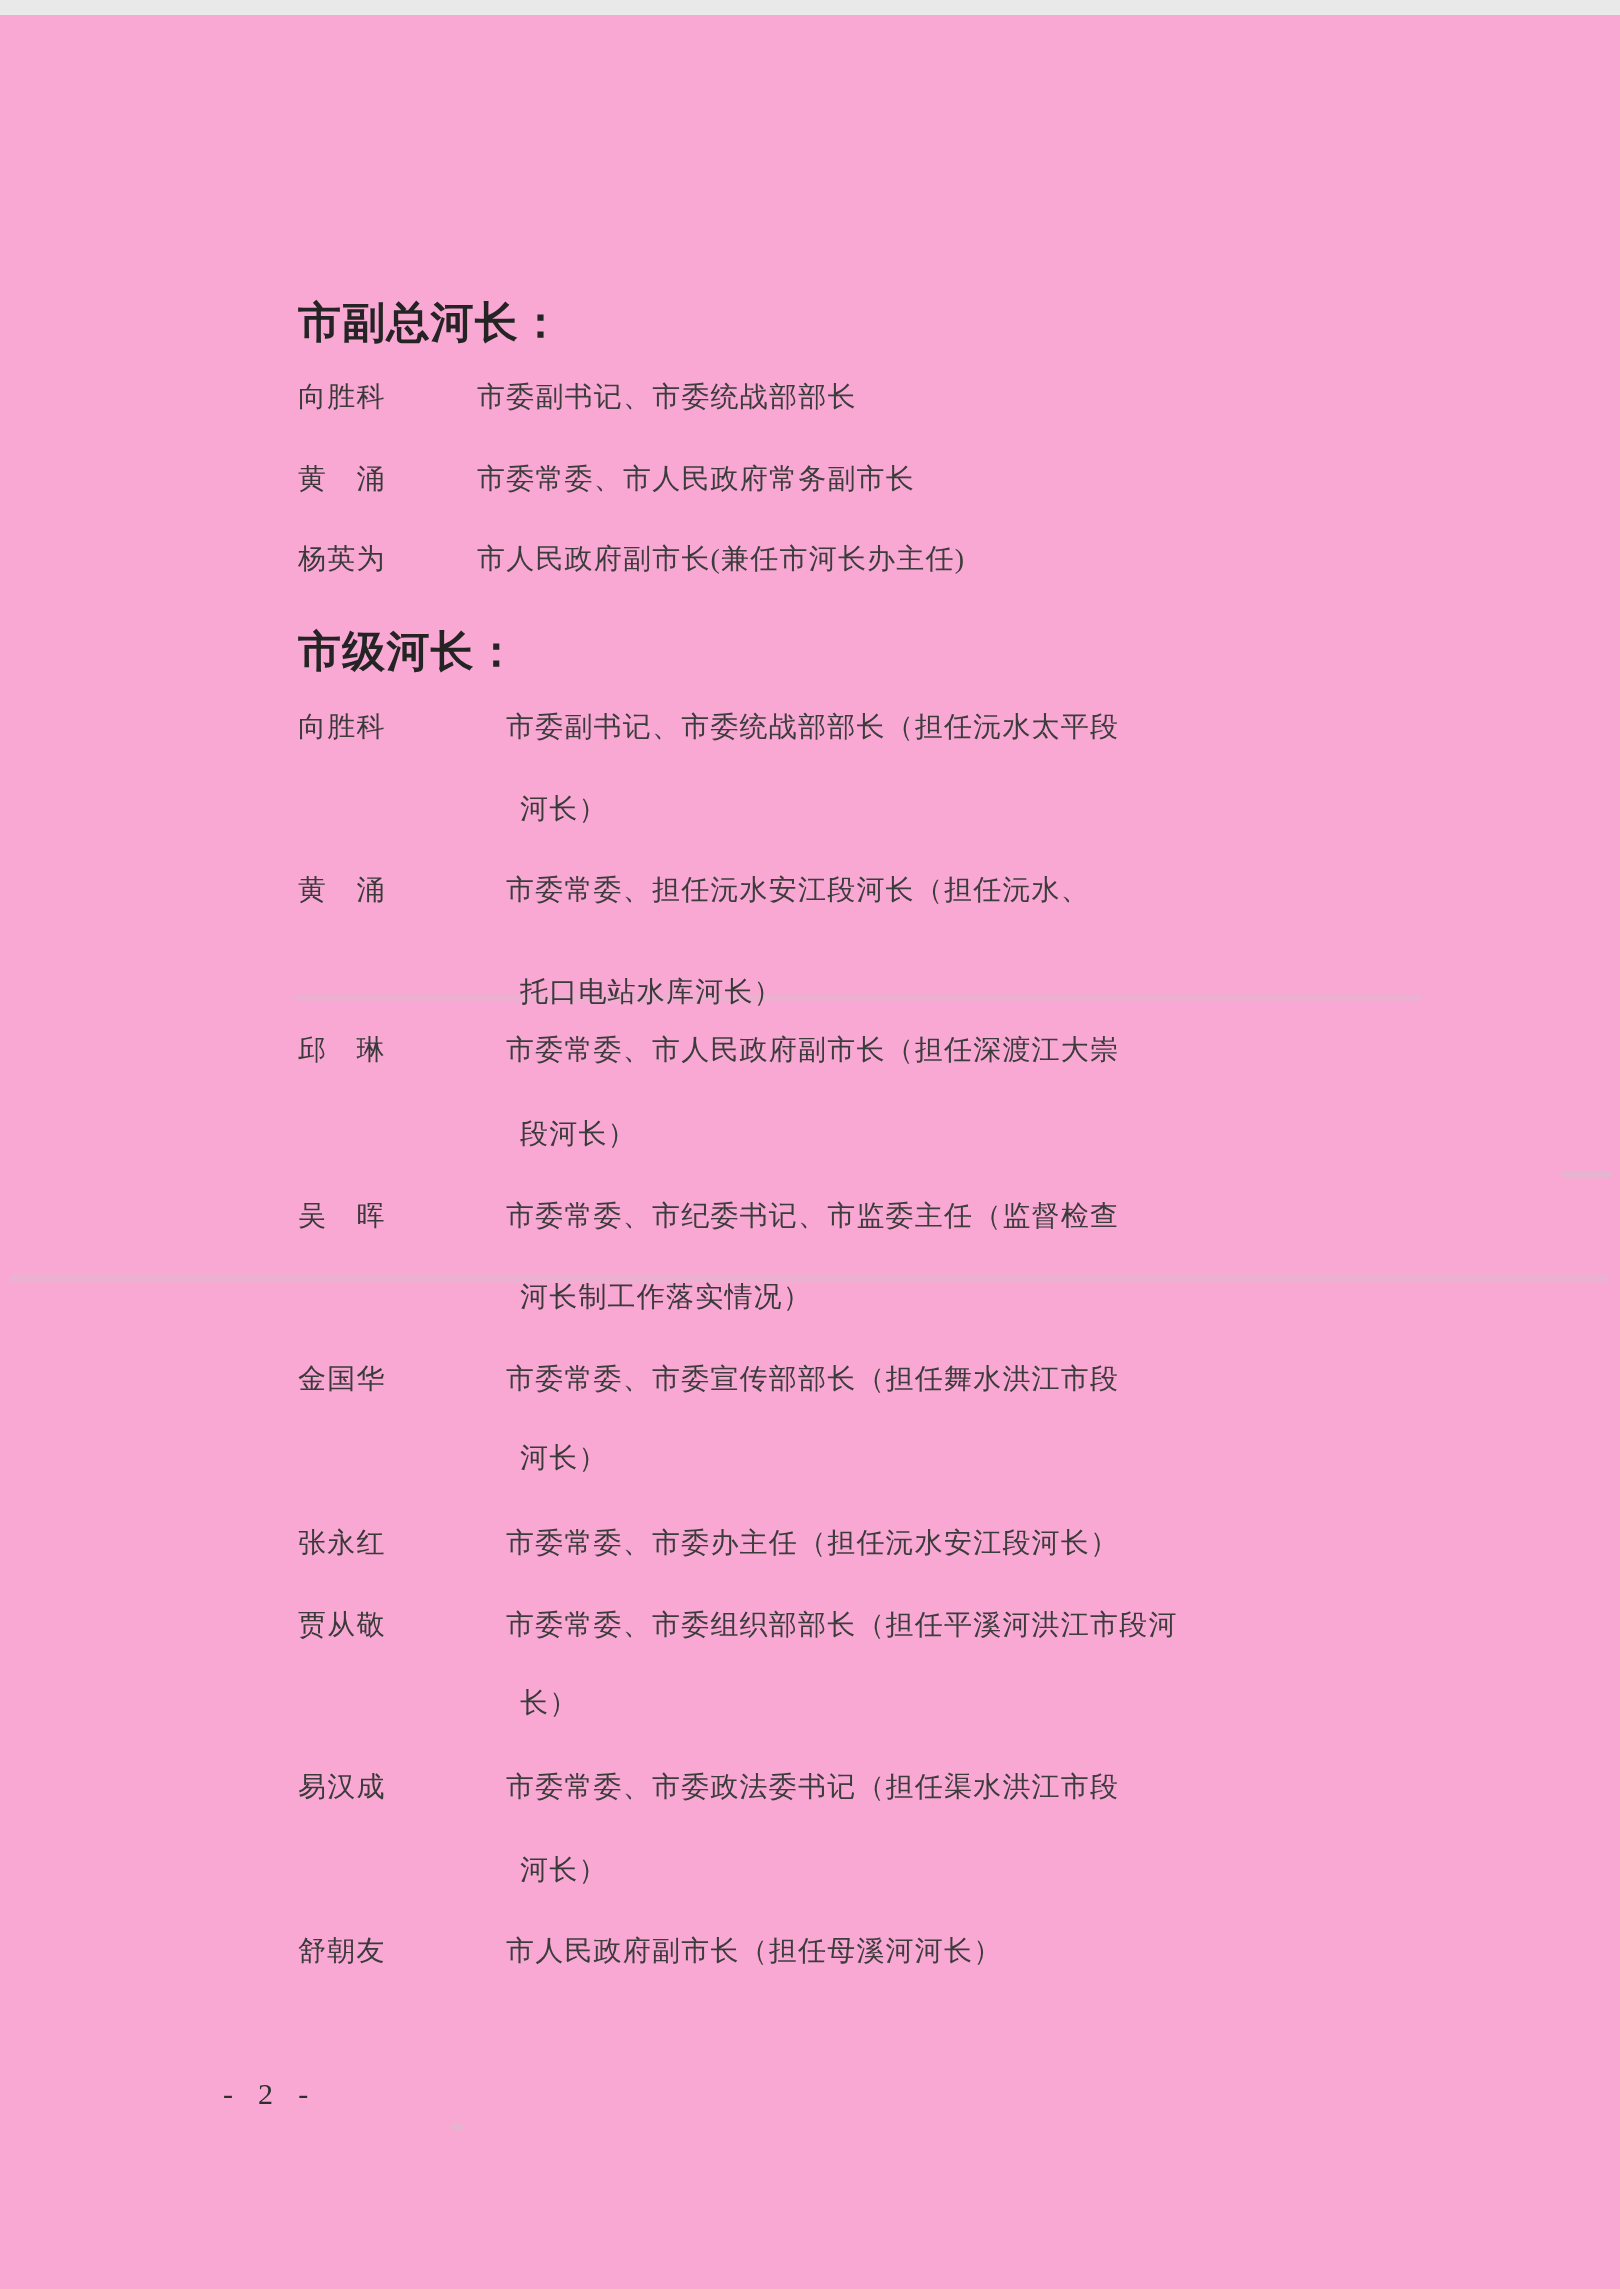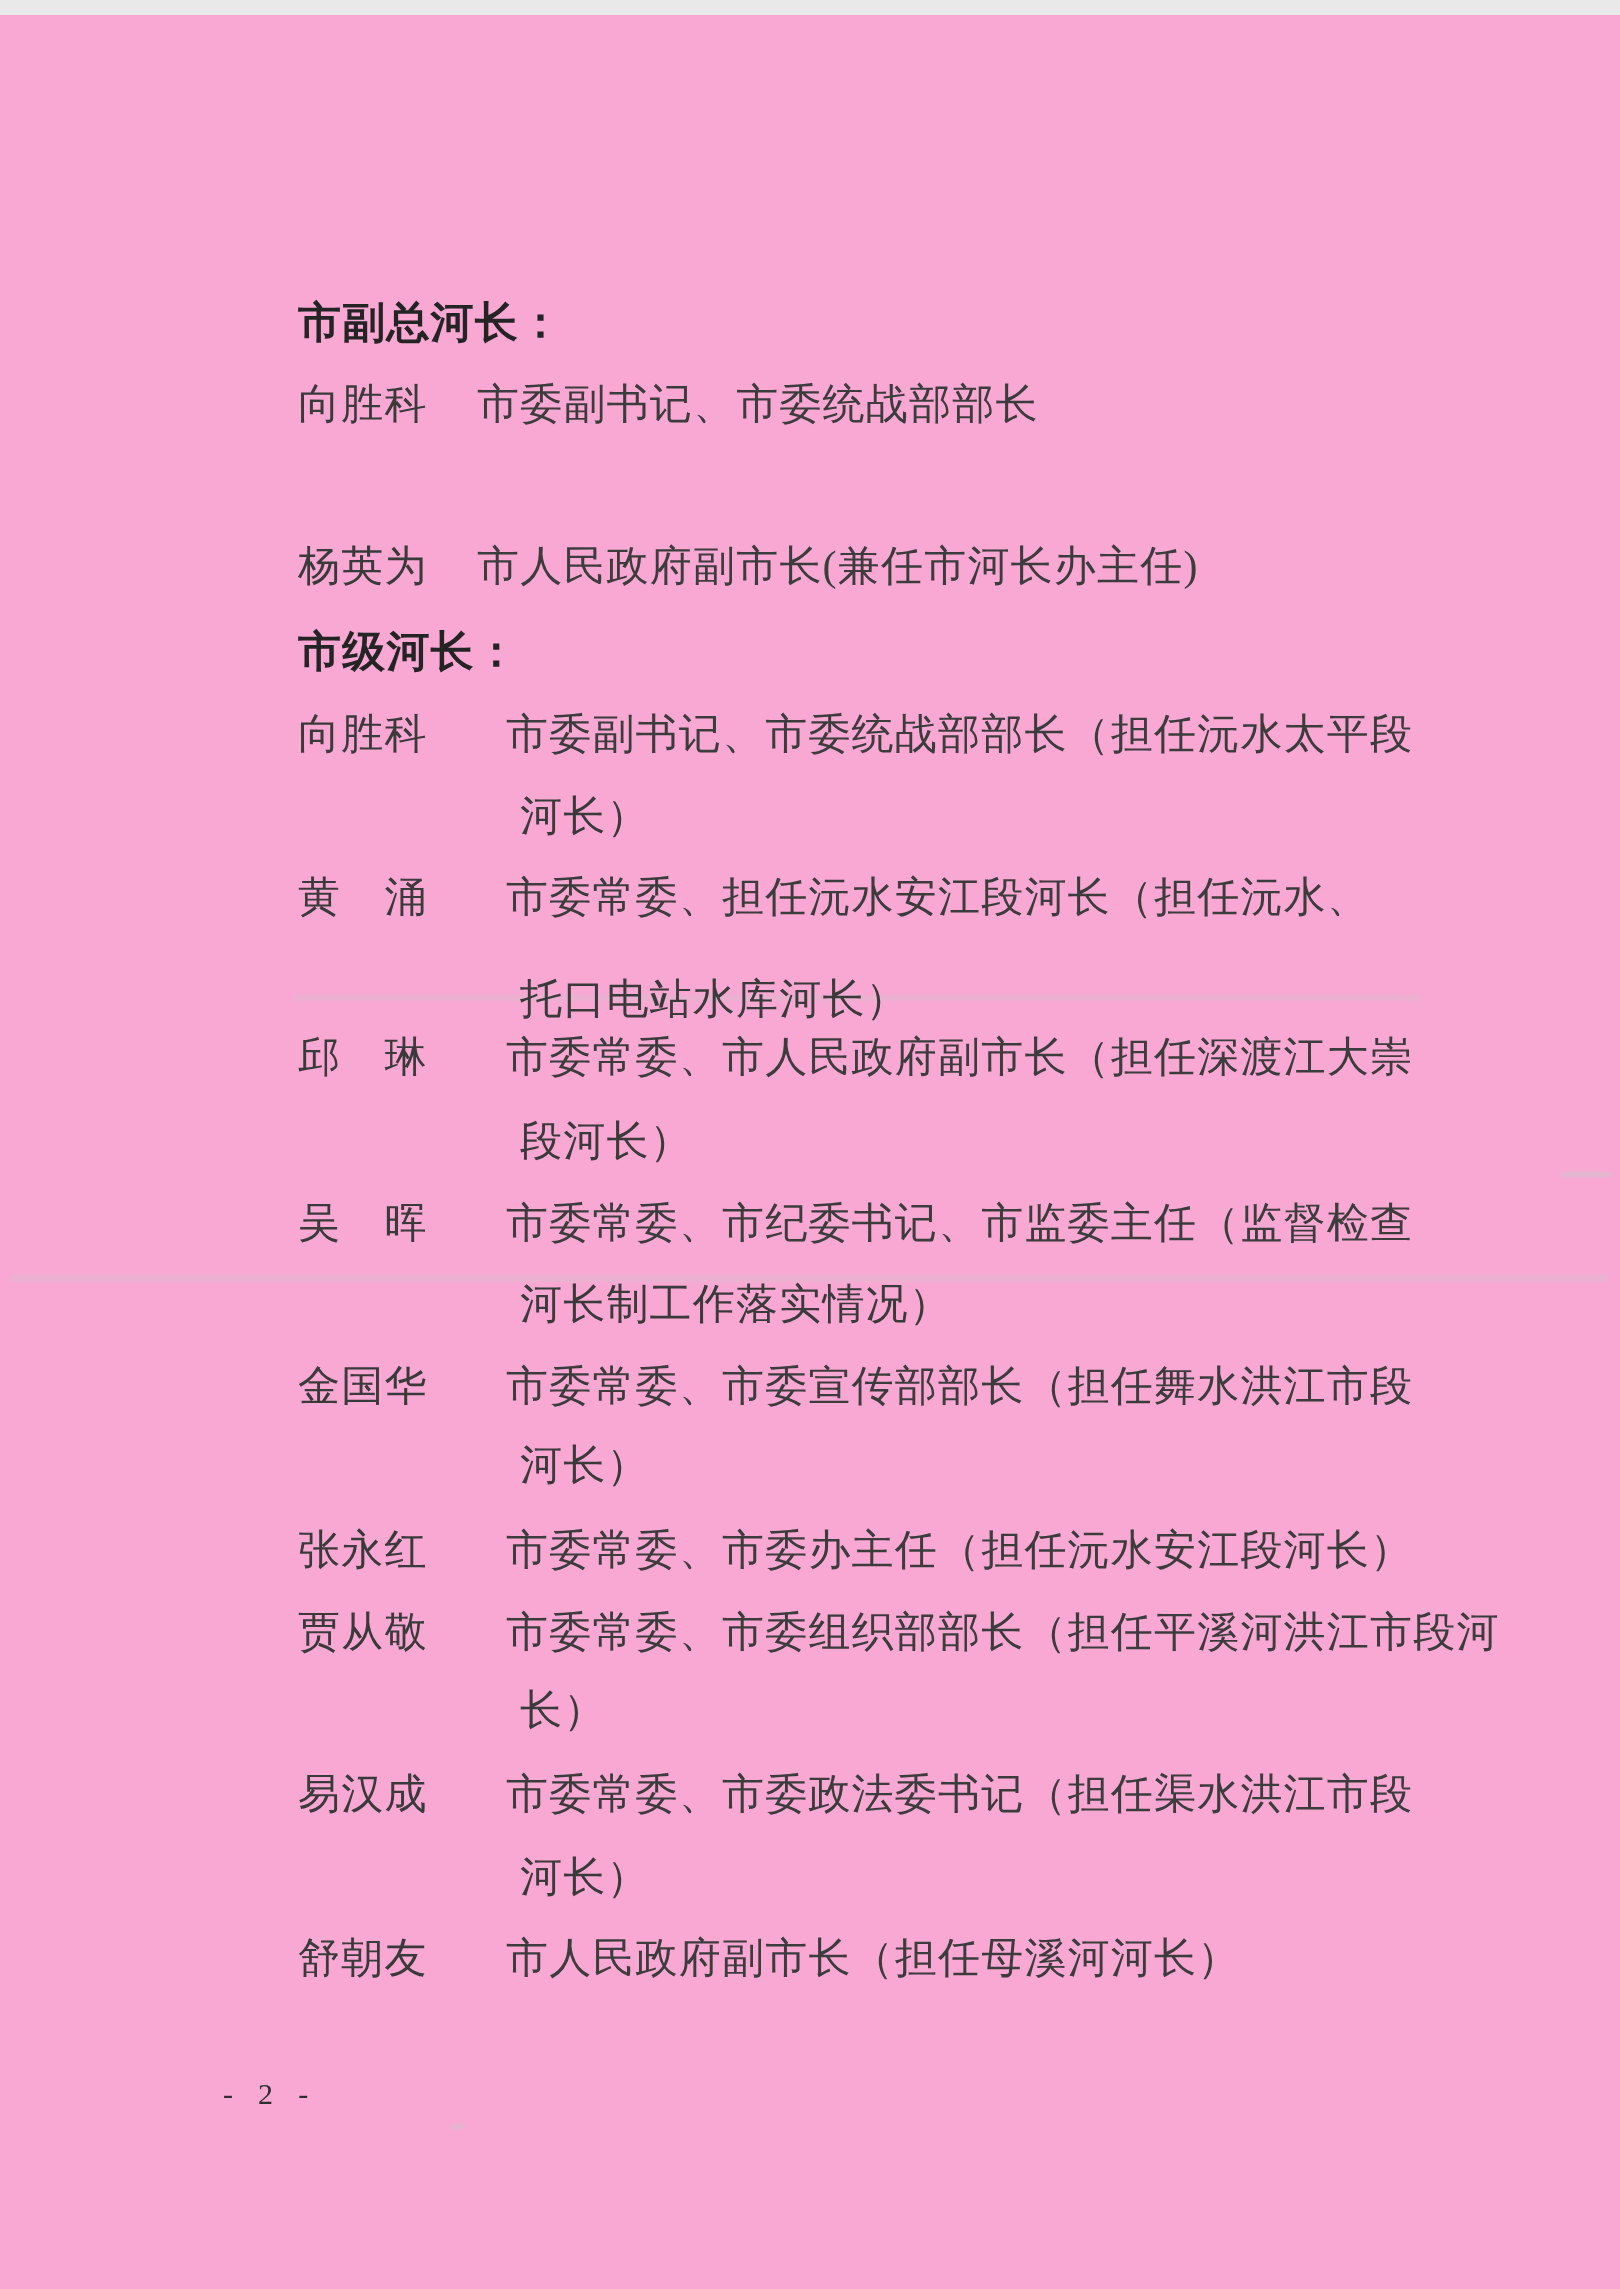--- a/index.html
+++ b/index.html
@@ -14,21 +14,21 @@
     margin: 15px auto;
     background: #f9a8d4;
     overflow: hidden;
     font-family: "Liberation Serif", "DejaVu Serif", serif;
     color: #3a3a3a;
   }
   .line {
     position: absolute;
     left: 298px;
     white-space: nowrap;
-    font-size: 42px;
+    font-size: 28px;
     line-height: 1;
     letter-spacing: 1.2px;
   }
   .heading {
     font-weight: bold;
     color: #242424;
     font-size: 43px;
   }
   .entry-name {
     display: inline-block;
@@ -69,20 +69,23 @@
   <div class="artifact a2"></div>
   <div class="artifact a3"></div>
   <div class="artifact a4"></div>
 
   <div class="line heading" style="top:286px">市副总河长：</div>
 
   <div class="line sec0" style="top:368px">
     <span class="entry-name">向胜科</span><span class="entry-text">市委副书记、市委统战部部长</span>
   </div>
 
+  <div class="line sec0" style="top:450px">
+    <span class="entry-name">黄　涌</span><span class="entry-text">市委常委、市人民政府常务副市长</span>
+  </div>
 
   <div class="line sec0" style="top:530px">
     <span class="entry-name">杨英为</span><span class="entry-text">市人民政府副市长(兼任市河长办主任)</span>
   </div>
 
   <div class="line heading" style="top:615px">市级河长：</div>
 
   <div class="line sec1" style="top:698px">
     <span class="entry-name">向胜科</span><span class="entry-text">市委副书记、市委统战部部长（担任沅水太平段</span>
   </div>

